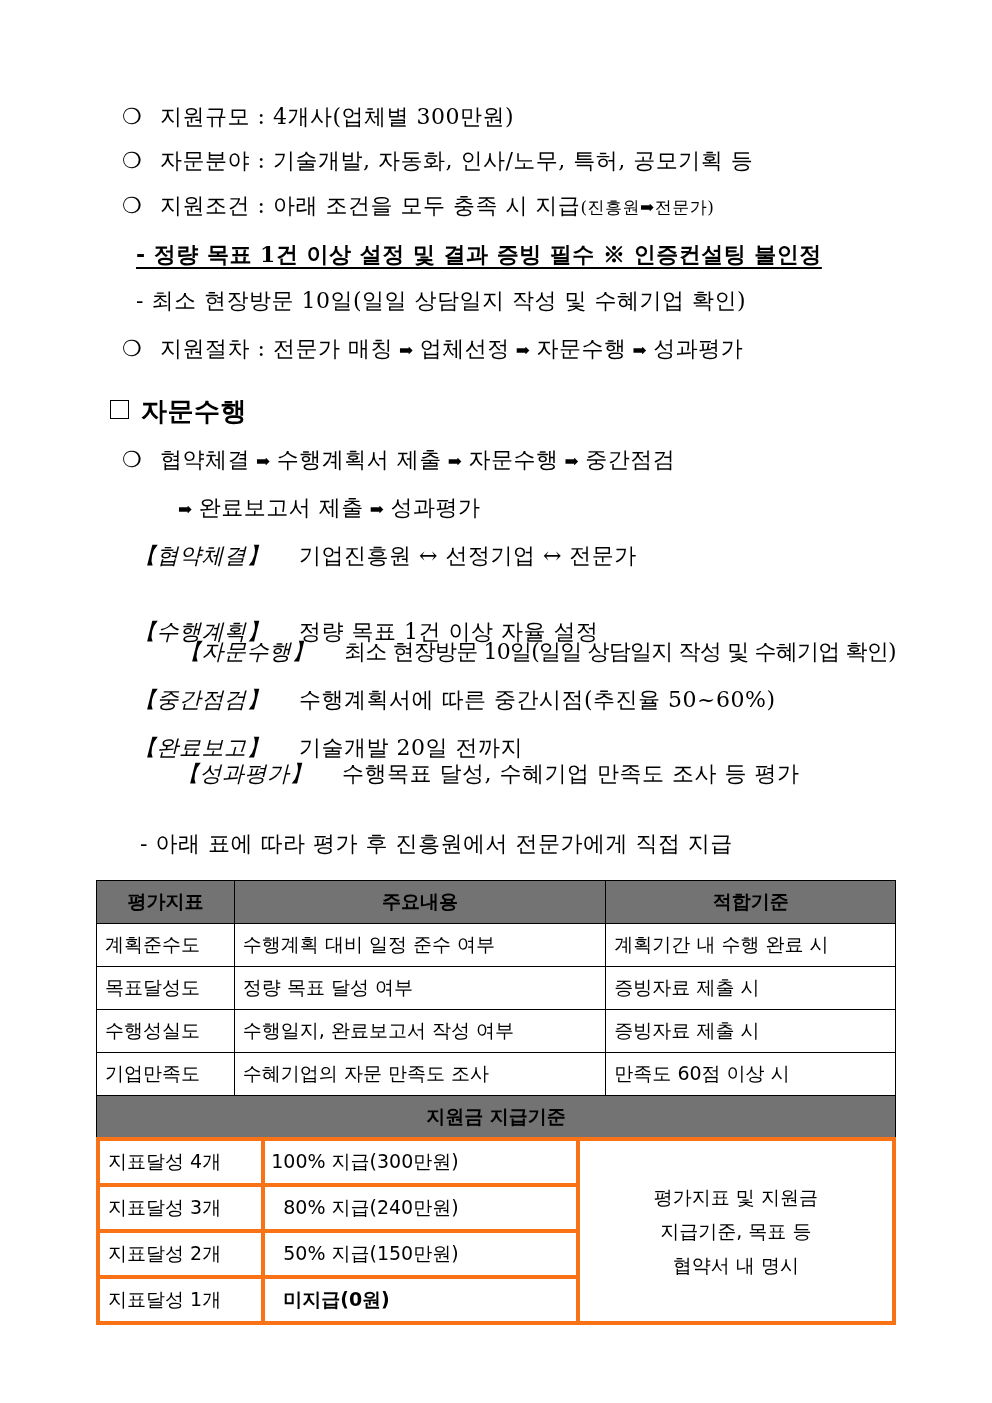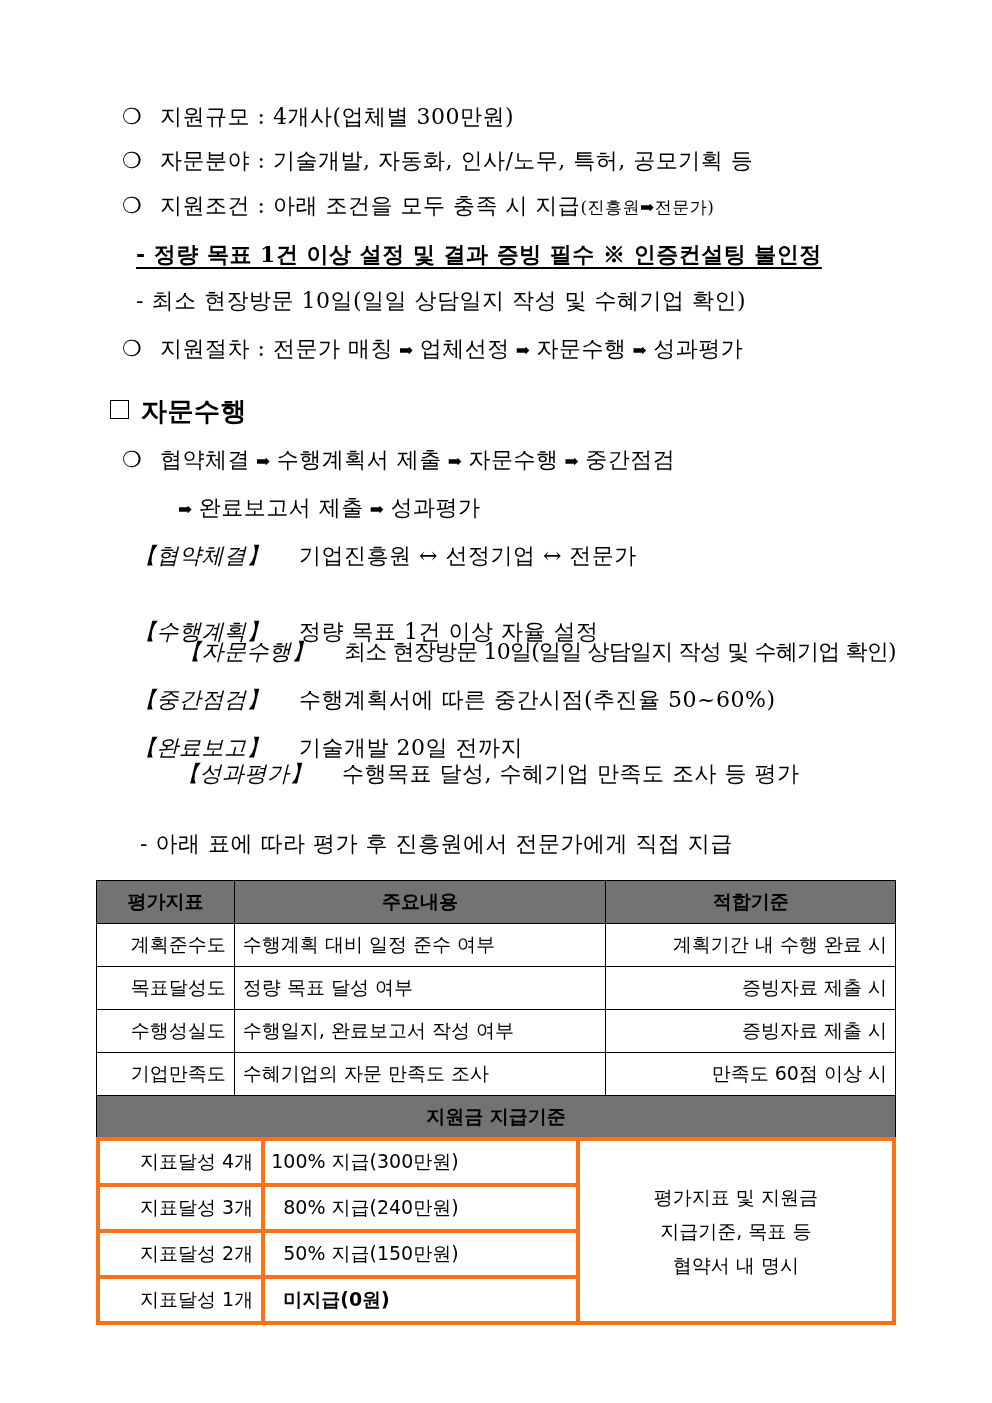--- a/index.html
+++ b/index.html
@@ -11,21 +11,21 @@
   .u { text-decoration: underline; text-underline-offset: 5px; font-weight: bold; }
   .heading { font-family: "DejaVu Sans", "Liberation Sans", sans-serif; font-weight: bold; font-size: 26px; }
   .sq { display: inline-block; width: 17px; height: 17px; border: 1.5px solid #000; margin-right: 12px; vertical-align: 1px; }
   .br { display: inline-block; width: 165px; font-style: italic; }
   .arrow { font-size: 17px; padding: 0 6px; }
 
   table.eval { position: absolute; left: 96px; top: 880px; width: 800px; border-collapse: collapse;
                font-family: "DejaVu Sans", "Liberation Sans", sans-serif; font-size: 19px; }
   table.eval td { border: 1px solid #000; height: 42px; padding: 0 8px; }
   table.eval tr.hdr td { background: #737373; font-weight: bold; text-align: center; }
-  .c { text-align: right; margin-top: 48px; }
+  .c { text-align: left; margin-top: 48px; }
   table.pay { position: absolute; left: 96px; top: 1137px; width: 800px; border-collapse: collapse;
               font-family: "DejaVu Sans", "Liberation Sans", sans-serif; font-size: 19px; }
   table.pay td { border: 4px solid #f97316; height: 42px; padding: 0 8px; }
   .merged { text-align: center; line-height: 34px; }
 </style>
 </head>
 <body>
 
 <div class="line" style="left:122px; top:102px;">
   <span class="bullet">❍</span><span>지원규모</span> : <span>4개사(업체별 300만원)</span>

